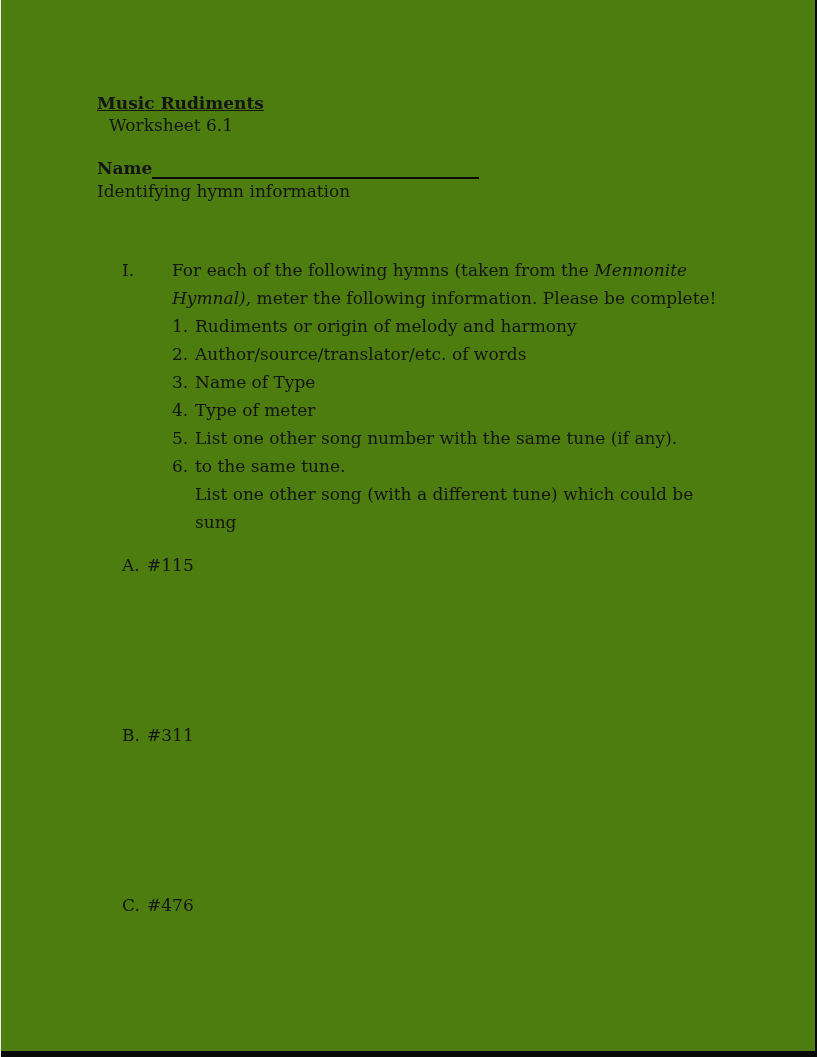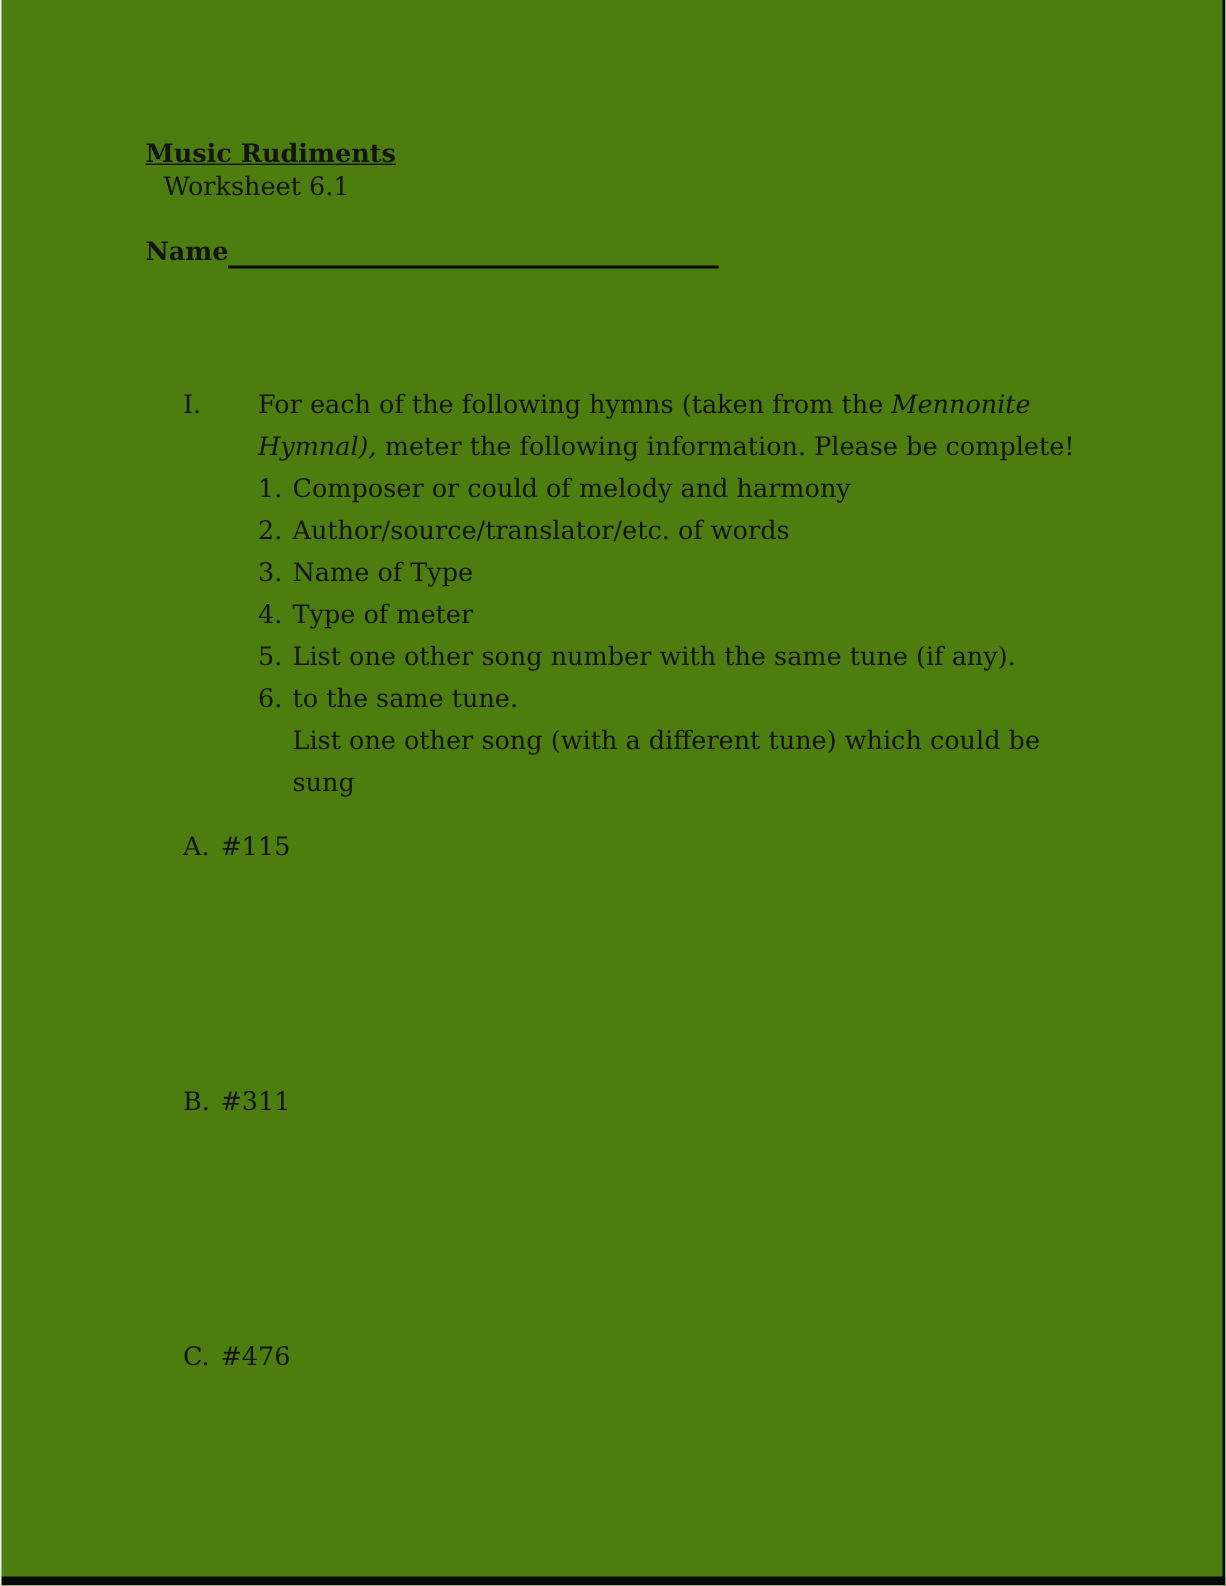--- a/index.html
+++ b/index.html
@@ -113,32 +113,33 @@
 <div class="page">
 
   <div class="abs doc-title">Music Rudiments</div>
   <div class="abs doc-subtitle">Worksheet 6.1</div>
 
   <div class="abs name-row">
     <span class="name-label">Name</span>
     <span class="name-blank"></span>
   </div>
 
+  <div class="abs doc-description">Identifying hymn information</div>
 
   <div class="abs section-numeral">I.</div>
 
   <div class="abs section-intro">
     <div><span>For each of the following hymns (taken from the </span><span class="italic">Mennonite</span></div>
     <div><span class="italic">Hymnal), </span><span>meter the following information. Please be complete!</span></div>
   </div>
 
   <div class="abs numbered-list">
     <div class="list-item">
       <span class="num">1.</span>
-      <span class="item-text">Composer or could of melody and harmony</span>
+      <span class="item-text">Rudiments or origin of melody and harmony</span>
     </div>
     <div class="list-item">
       <span class="num">2.</span>
       <span class="item-text">Author/source/translator/etc. of words</span>
     </div>
     <div class="list-item">
       <span class="num">3.</span>
       <span class="item-text">Name of Type</span>
     </div>
     <div class="list-item">

